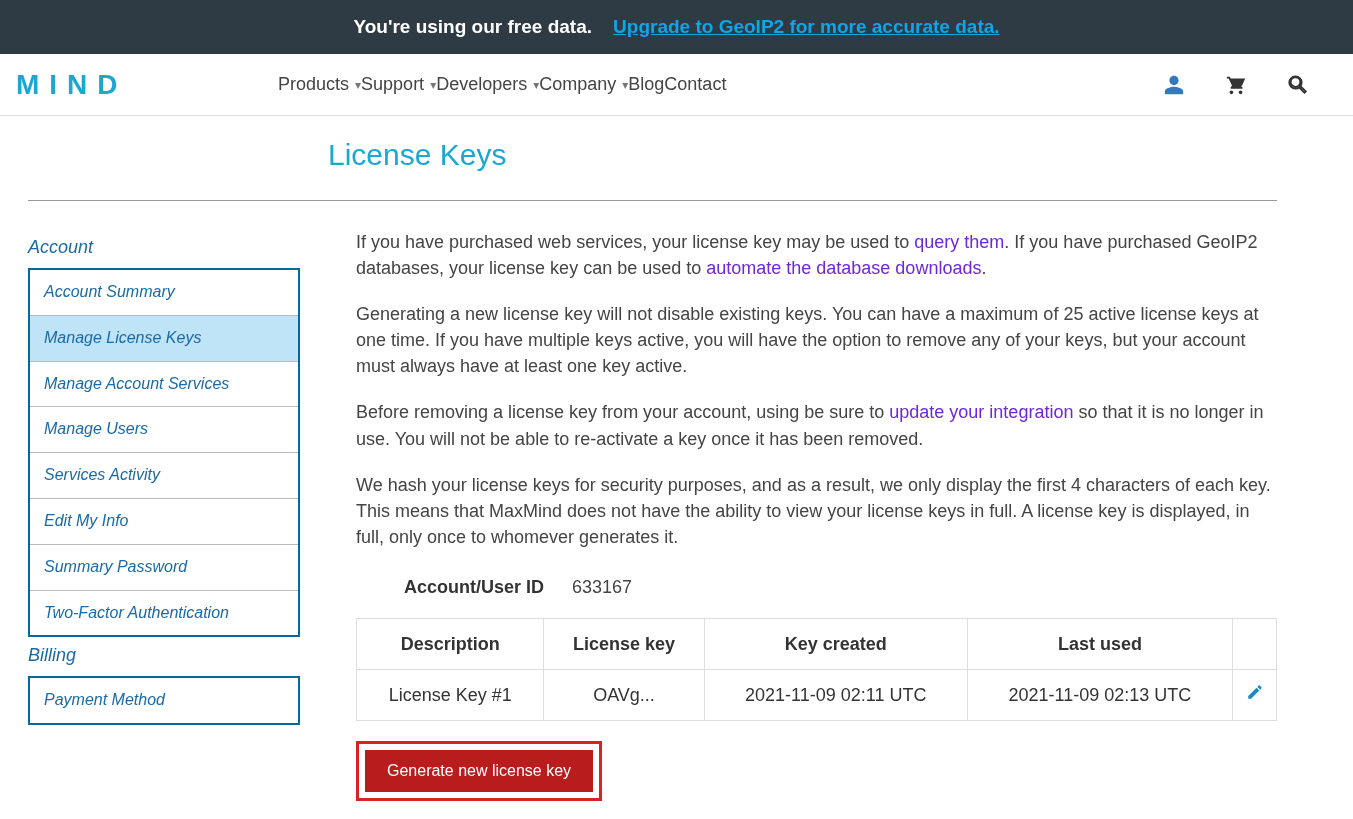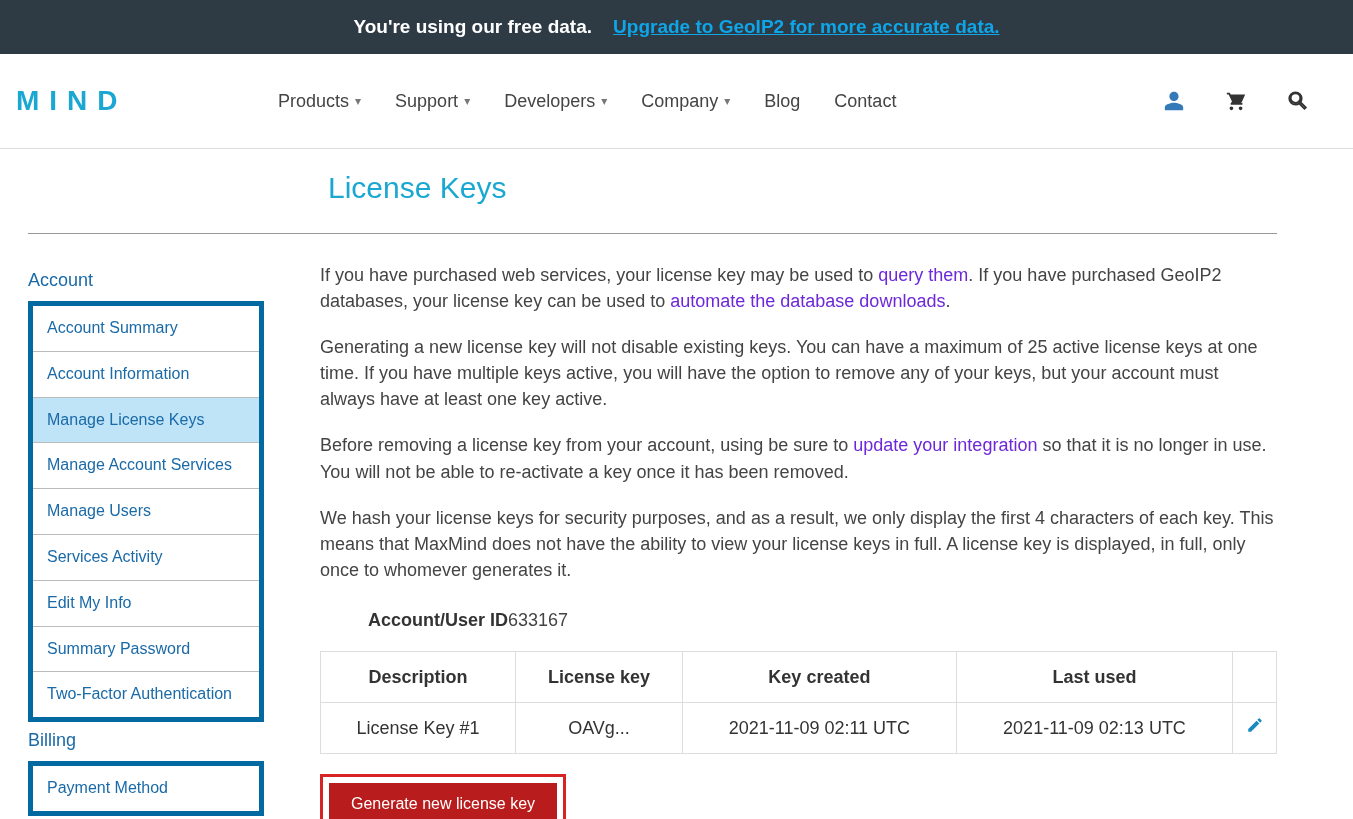--- a/index.html
+++ b/index.html
@@ -12,32 +12,32 @@
     padding: 16px 0;
     font-size: 19px;
     font-weight: 600;
   }
   .banner a { color: #0ea5e9; text-decoration: underline; }
 
   .topnav {
     display: flex;
     align-items: center;
     border-bottom: 1px solid #ddd;
-    height: 95px;
+    height: 62px;
     padding: 0 16px 0 16px;
   }
   .logo {
     color: #1aa8d2;
     font-weight: 700;
     font-size: 28px;
     letter-spacing: 10px;
     padding-left: 0;
     width: 240px;
   }
-  .nav-links { display: flex; gap: 34px; align-items: center; margin-left: 22px;}
+  .nav-links { display: flex; align-items: center; margin-left: 22px;}
   .nav-item { color: #444; font-size: 18px; cursor: pointer; display:flex; align-items:center; gap:6px;}
   .nav-item .chev { font-size: 12px; color:#777;}
   .nav-icons { margin-left: auto; display: flex; gap: 40px; align-items: center; padding-right: 28px;}
   .icon { width: 22px; height: 22px; fill: #357ab8; cursor: pointer;}
   .icon-dark { fill: #333; }
 
   .page {
     padding: 0 76px 40px 28px;
   }
   .page-header {
@@ -46,40 +46,40 @@
   h1.title {
     color: #1aa8d2;
     font-weight: 500;
     font-size: 30px;
     margin-left: 300px;
     margin-bottom: 28px;
   }
   .hr { border-bottom: 1px solid #999; margin-bottom: 28px;}
 
   .layout { display: flex; gap: 56px; }
-  .sidebar { width: 236px; flex-shrink:0;}
+  .sidebar { width: 272px; flex-shrink:0;font-style:italic;}
   .sidebar h3 { color: #1a6aa8; font-weight: 500; font-size: 18px; margin-bottom: 10px; margin-top:8px;}
-  .side-list { border: 5px solid #0369a1; }
+  .side-list { border: 2px solid #0369a1; }
   .side-list a {
     display: block;
     padding: 12px 14px;
     border-bottom: 1px solid #bbb;
     color: #1a6aa8;
     font-size: 16px;
     text-decoration: none;
     line-height: 1.3;
   }
   .side-list a:last-child { border-bottom: none; }
   .side-list a.active { background: #bfe3f7; }
 
   .content { flex: 1; font-size: 18px; color:#444; line-height:1.45;}
   .content p { margin-bottom: 20px; }
   .content a { color: #6d28d9; text-decoration: none; }
 
-  .acct-row { display:flex; align-items:flex-start; margin: 24px 0 18px 48px; }
+  .acct-row { display:flex; align-items:flex-start; margin: 24px 0 18px 48px; gap: 28px;}
   .acct-row .label { font-weight: 700; color:#333;}
   .acct-row .val { color:#444; }
 
   table.keys { width: 100%; border-collapse: collapse; margin-bottom: 20px;}
   table.keys th, table.keys td {
     border: 1px solid #ddd;
     padding: 12px 10px;
     text-align: center;
     font-size: 18px;
     color:#333;
@@ -155,21 +155,20 @@
     <h1 class="title">License Keys</h1>
     <div class="hr"></div>
   </div>
 
   <div class="layout">
 
     <div class="sidebar">
       <h3>Account</h3>
       <div class="side-list">
         <a href="#">Account Summary</a>
-        <a href="#">Account Information</a>
         <a href="#" class="active">Manage License Keys</a>
         <a href="#">Manage Account Services</a>
         <a href="#">Manage Users</a>
         <a href="#">Services Activity</a>
         <a href="#">Edit My Info</a>
         <a href="#">Summary Password</a>
         <a href="#">Two-Factor Authentication</a>
       </div>
       <h3>Billing</h3>
       <div class="side-list">

